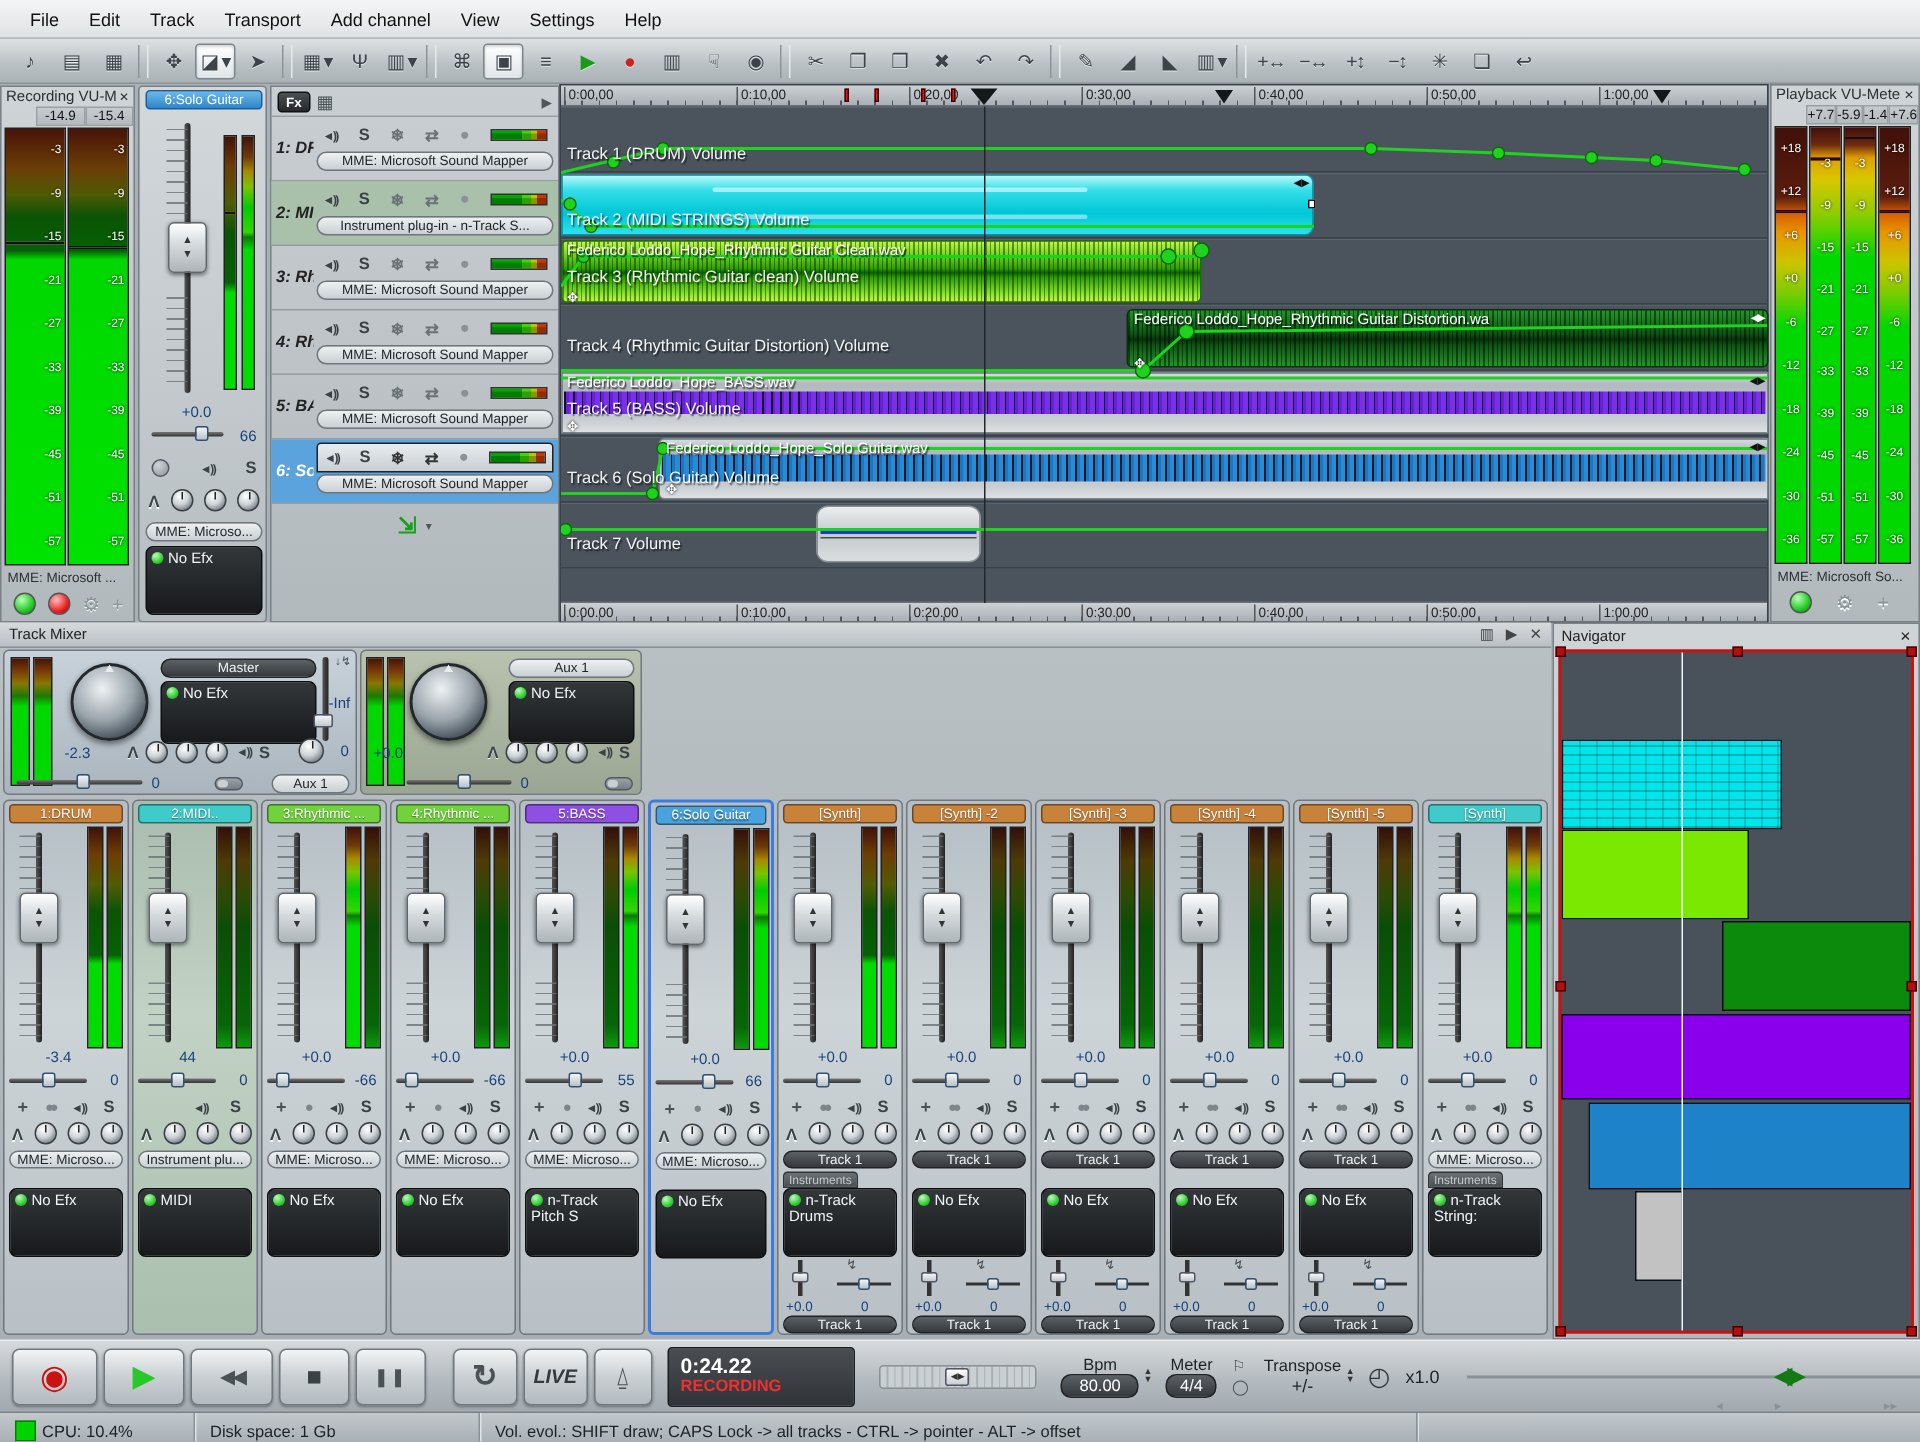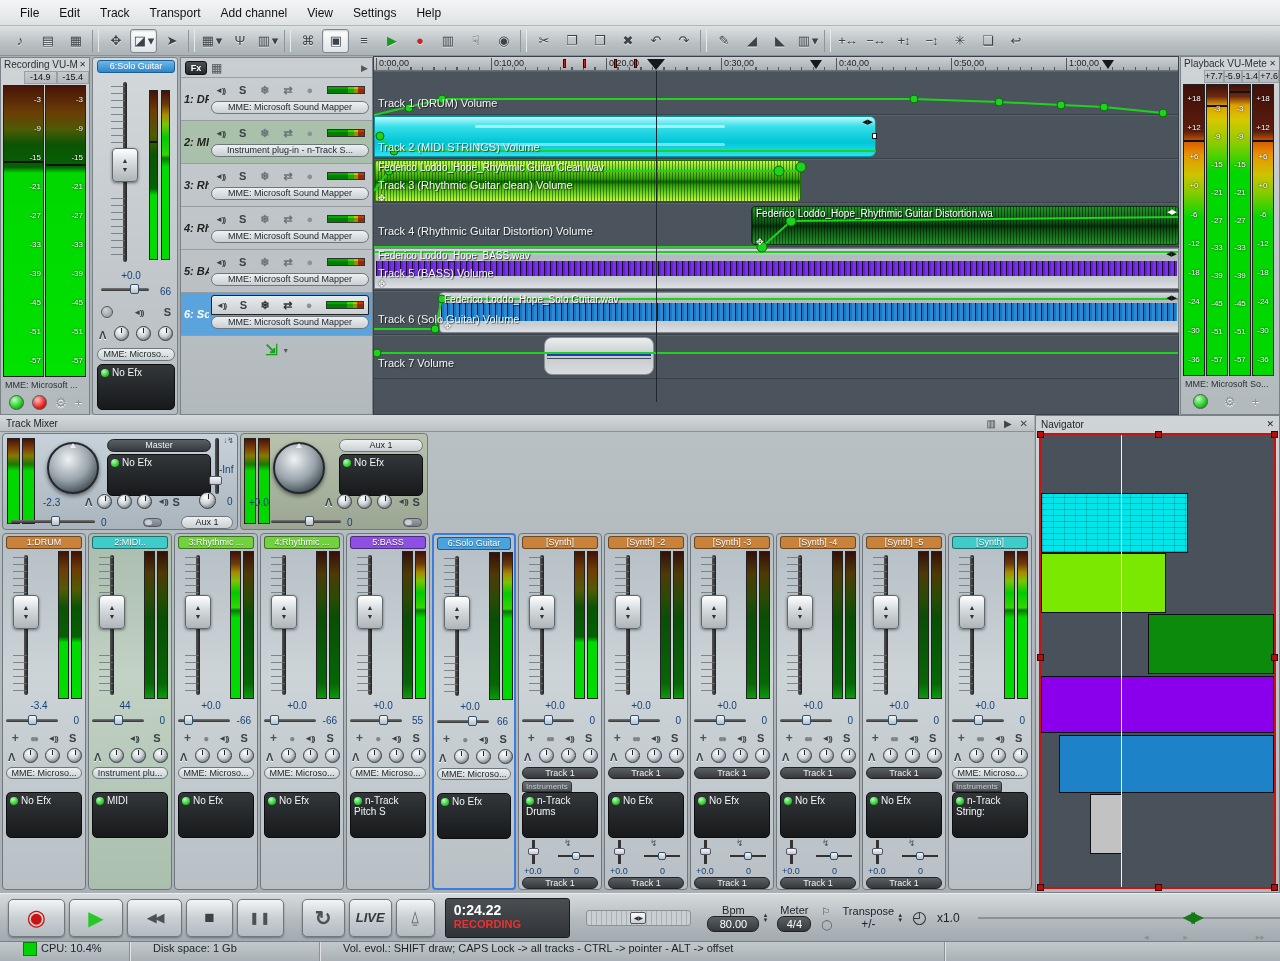--- a/index.html
+++ b/index.html
@@ -203,21 +203,21 @@
 .tp-lab { font-size:11px; color:#1c2226; }
 .tp-box { background:linear-gradient(#5a6064,#35393d); border:1px solid #222; border-radius:7px; color:#fff; font-size:11px; text-align:center; }
 .stepper { display:inline-flex; flex-direction:column; font-size:6px; color:#333; line-height:5px; margin:0 3px; }
 #tp-speedline { position:relative; width:310px; height:20px; margin-left:18px; }
 #tp-speedline::before { content:""; position:absolute; left:0; right:0; top:9px; height:2px; background:#8a9296; }
 #tp-speedhandle { position:absolute; left:68%; top:0; font-size:15px; color:#157a15; font-weight:bold; letter-spacing:-3px; }
 .mini-arrows { position:absolute; top:24px; font-size:9px; color:#8a9296; }
 
 
 #statusbar { position:absolute; left:0; top:941px; width:1280px; height:20px; background:linear-gradient(#c2c8cc,#aab1b6); border-top:1px solid #7a8288; display:flex; font-size:11px; color:#1c2226; }
-.sseg { border-right:1px solid #8a9296; box-shadow:1px 0 0 #dfe3e5; display:flex; align-items:flex-start; padding:0 23px; white-space:nowrap; overflow:hidden; }
+.sseg { border-right:1px solid #8a9296; box-shadow:1px 0 0 #dfe3e5; display:flex; align-items:flex-end; padding:0 10px; white-space:nowrap; overflow:hidden; }
 #ss-cpu { width:130px; } #ss-disk { width:190px; } #ss-msg { width:625px; } #ss-tracks { flex:1; }
 #cpu-block { width:14px; height:14px; background:#00d400; border:1px solid #0a7a0a; margin-right:4px; }
 </style>
 </head>
 <body>
 
 <div id="app">
 
   <div id="menubar">
 
@@ -559,20 +559,33 @@
 
       <span class="crossh" style="left:4px;top:122px;">✥</span>
       <span class="crossh" style="left:4px;top:208px;">✥</span>
       <span class="crossh" style="left:382px;top:166px;">✥</span>
       <span class="crossh" style="left:70px;top:250px;">✥</span>
     </div>
 
     <div id="lanepad"></div>
     <div id="playline"></div>
 
+    <div class="ruler rbot">
+      <div class="rlabels">
+
+      <span class="rlabel">0:00.00</span>
+          <span class="rlabel">0:10.00</span>
+          <span class="rlabel">0:20.00</span>
+          <span class="rlabel">0:30.00</span>
+          <span class="rlabel">0:40.00</span>
+          <span class="rlabel">0:50.00</span>
+          <span class="rlabel">1:00.00</span>
+        </div>
+      <div class="rticks"></div>
+    </div>
   </div>
 
   <div class="sidepanel" id="playvu" style="left:1180px;top:56px;width:100px;height:359px;">
     <div class="vutitle">
         <span>Playback VU-Mete</span>
         <span style="font-size:8px;">✕</span>
       </div>
     <div class="vuvals">
 
     <span>+7.7</span>

